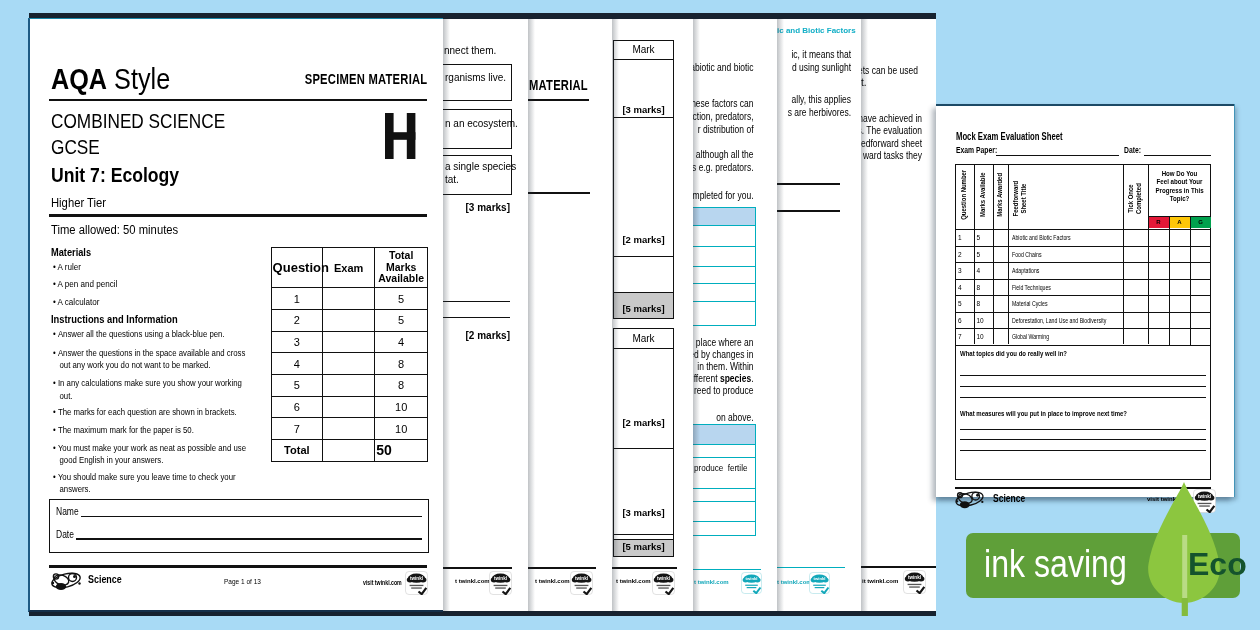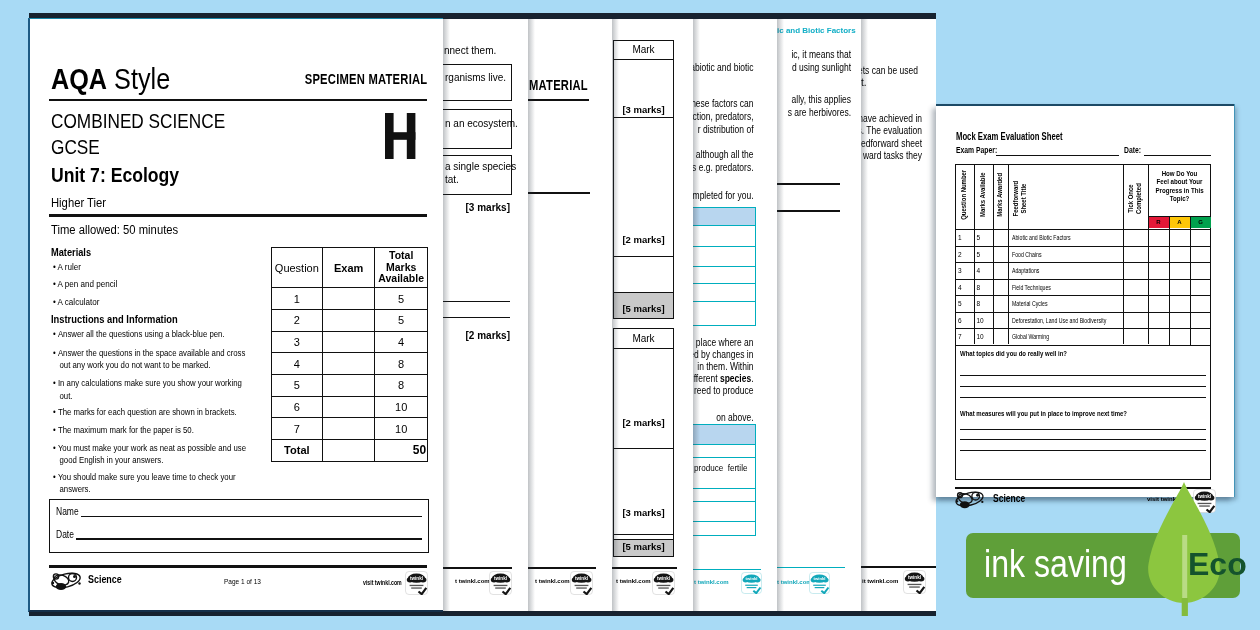--- a/index.html
+++ b/index.html
@@ -206,21 +206,21 @@
       <div class="a" style="left:23px;top:423.1px;font-size:9.5px;line-height:12.4px;white-space:nowrap;transform:scaleX(.82);transform-origin:0 0;">•&nbsp;You must make your work as neat as possible and use<br>&nbsp;&nbsp;&nbsp;good English in your answers.</div>
       <div class="a" style="left:23px;top:452.0px;font-size:9.5px;line-height:12.4px;white-space:nowrap;transform:scaleX(.82);transform-origin:0 0;">•&nbsp;You should make sure you leave time to check your<br>&nbsp;&nbsp;&nbsp;answers.</div>
       <svg class="a" style="left:354.8px;top:94px;" width="31" height="46">
         <rect x="0" y="0" width="8.6" height="46" fill="#111"></rect>
         <rect x="21.8" y="0" width="8.6" height="46" fill="#111"></rect>
         <rect x="0" y="19.2" width="30.4" height="7.6" fill="#111"></rect>
       </svg>
       <table style="position:absolute;left:240.6px;top:228.6px;border-collapse:collapse;table-layout:fixed;width:153px;font-family:'Liberation Sans',sans-serif;">
         <tbody>
           <tr style="height:40px;">
-            <td style="border:1.5px solid #111;width:48.5px;text-align:center;font-weight:normal;font-size:11px;">Question</td>
+            <td style="border:1.5px solid #111;width:48.5px;text-align:center;font-weight:bold;font-size:13px;">Question</td>
             <td style="border:1.5px solid #111;width:49.2px;text-align:center;font-weight:bold;font-size:11px;">Exam</td>
             <td style="border:1.5px solid #111;width:49.8px;text-align:center;font-weight:bold;font-size:10.5px;line-height:11.5px;">Total<br>Marks<br>Available</td>
           </tr>
           <tr style="height:21.7px;">
             <td style="border:1.5px solid #111;text-align:center;font-size:11px;">1</td>
             <td style="border:1.5px solid #111;"></td>
             <td style="border:1.5px solid #111;text-align:center;font-size:11px;">5</td>
           </tr>
           <tr style="height:21.7px;">
             <td style="border:1.5px solid #111;text-align:center;font-size:11px;">2</td>
@@ -248,21 +248,21 @@
             <td style="border:1.5px solid #111;text-align:center;font-size:11px;">10</td>
           </tr>
           <tr style="height:21.7px;">
             <td style="border:1.5px solid #111;text-align:center;font-size:11px;">7</td>
             <td style="border:1.5px solid #111;"></td>
             <td style="border:1.5px solid #111;text-align:center;font-size:11px;">10</td>
           </tr>
           <tr style="height:21.7px;">
             <td style="border:1.5px solid #111;text-align:center;font-size:11px;font-weight:bold;">Total</td>
             <td style="border:1.5px solid #111;"></td>
-            <td style="border:1.5px solid #111;text-align:right;font-size:12px;font-weight:bold;">50</td>
+            <td style="border:1.5px solid #111;text-align:left;font-size:14px;font-weight:bold;">50</td>
           </tr>
         </tbody>
       </table>
       <div class="a" style="left:19.4px;top:480.8px;width:379.8px;height:53.7px;border:1.5px solid #111;box-sizing:border-box;"></div>
       <div class="a" style="left:25.5px;top:487.7px;font-size:10px;transform:scaleX(.85);transform-origin:0 0;">Name</div>
       <div class="line" style="left:51px;top:497.5px;width:340.6px;height:1.1px;"></div>
       <div class="a" style="left:25.5px;top:510.3px;font-size:10px;transform:scaleX(.85);transform-origin:0 0;">Date</div>
       <div class="line" style="left:46px;top:519.9px;width:345.6px;height:1.1px;"></div>
       <div class="line" style="left:19px;top:546.9px;width:378px;height:2.4px;"></div>
       <div class="a" style="left:19px;top:552.3px;"><svg width="34" height="20" viewBox="0 0 34 20">

